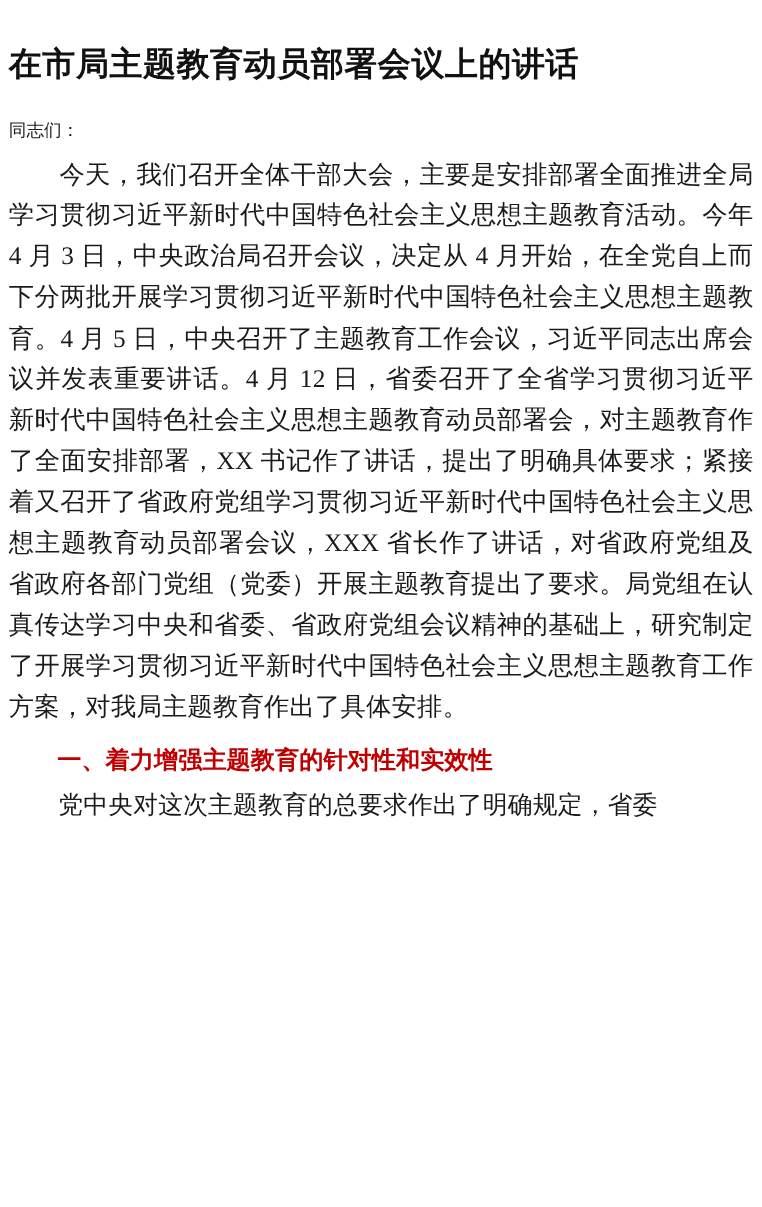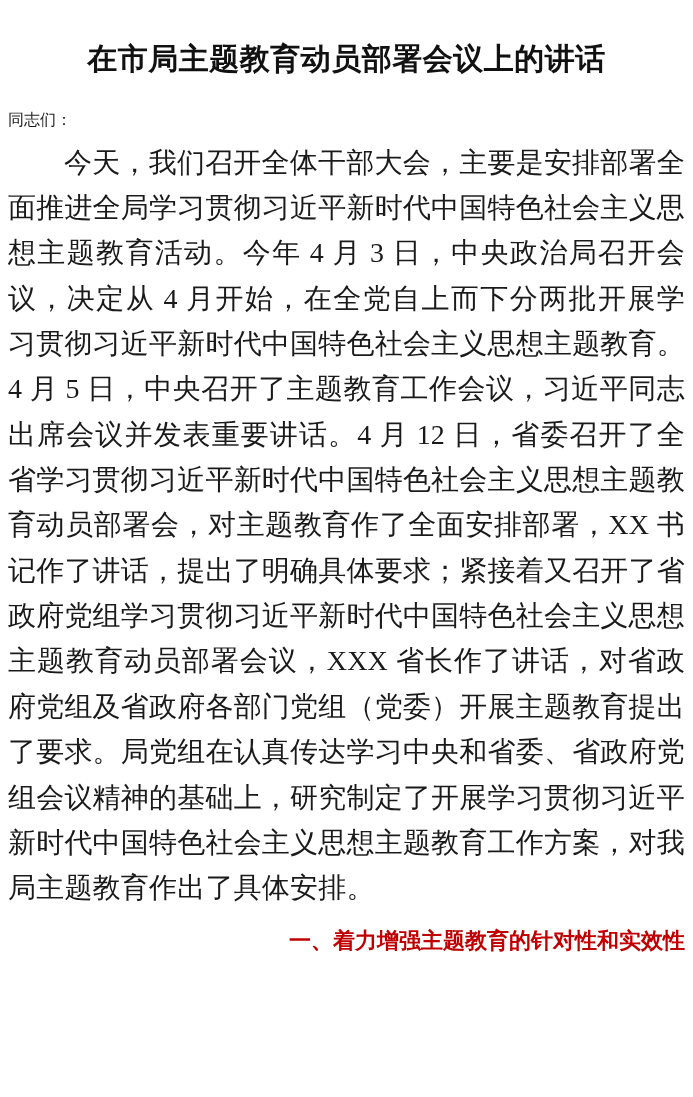--- a/index.html
+++ b/index.html
@@ -19,50 +19,48 @@
     height: 1097px;
     box-sizing: border-box;
     padding: 24px 8px 0 8px;
     position: relative;
   }
   .doc-title {
     font-family: "Liberation Sans", "DejaVu Sans", sans-serif;
     font-weight: bold;
     font-size: 30px;
     line-height: 1.25;
-    text-align: center;
     color: #111111;
     letter-spacing: 0.5px;
     margin: 16px 0 30px 0;
   }
   .salutation {
     font-size: 16px;
     line-height: 1.5;
     margin: 0 0 8px 0;
     text-align: justify;
     text-align-last: left;
   }
   .body-para {
-    font-size: 28px;
+    font-size: 23px;
     line-height: 1.62;
     margin: 0 0 10px 0;
     text-indent: 2em;
     text-align: justify;
     text-align-last: left;
     letter-spacing: 0.2px;
   }
   .section-heading {
     font-family: "Liberation Sans", "DejaVu Sans", sans-serif;
     font-weight: bold;
     font-size: 22px;
     line-height: 1.6;
     color: #c00000;
     text-indent: 2em;
     margin: 12px 0 6px 0;
-    text-align: right;
   }
   .tail-para {
     font-size: 22.5px;
     line-height: 1.62;
     margin: 0;
     text-indent: 2em;
     text-align: justify;
     text-align-last: left;
     letter-spacing: 0.2px;
   }
@@ -73,14 +71,15 @@
 <div class="page">
 
   <h1 class="doc-title">在市局主题教育动员部署会议上的讲话</h1>
 
   <p class="salutation">同志们：</p>
 
   <p class="body-para">今天，我们召开全体干部大会，主要是安排部署全面推进全局学习贯彻习近平新时代中国特色社会主义思想主题教育活动。今年 4 月 3 日，中央政治局召开会议，决定从 4 月开始，在全党自上而下分两批开展学习贯彻习近平新时代中国特色社会主义思想主题教育。4 月 5 日，中央召开了主题教育工作会议，习近平同志出席会议并发表重要讲话。4 月 12 日，省委召开了全省学习贯彻习近平新时代中国特色社会主义思想主题教育动员部署会，对主题教育作了全面安排部署，XX 书记作了讲话，提出了明确具体要求；紧接着又召开了省政府党组学习贯彻习近平新时代中国特色社会主义思想主题教育动员部署会议，XXX 省长作了讲话，对省政府党组及省政府各部门党组（党委）开展主题教育提出了要求。局党组在认真传达学习中央和省委、省政府党组会议精神的基础上，研究制定了开展学习贯彻习近平新时代中国特色社会主义思想主题教育工作方案，对我局主题教育作出了具体安排。</p>
 
   <h2 class="section-heading">一、着力增强主题教育的针对性和实效性</h2>
 
+  <p class="tail-para">党中央对这次主题教育的总要求作出了明确规定，省委</p>
 
 </div>
 
 </body></html>

